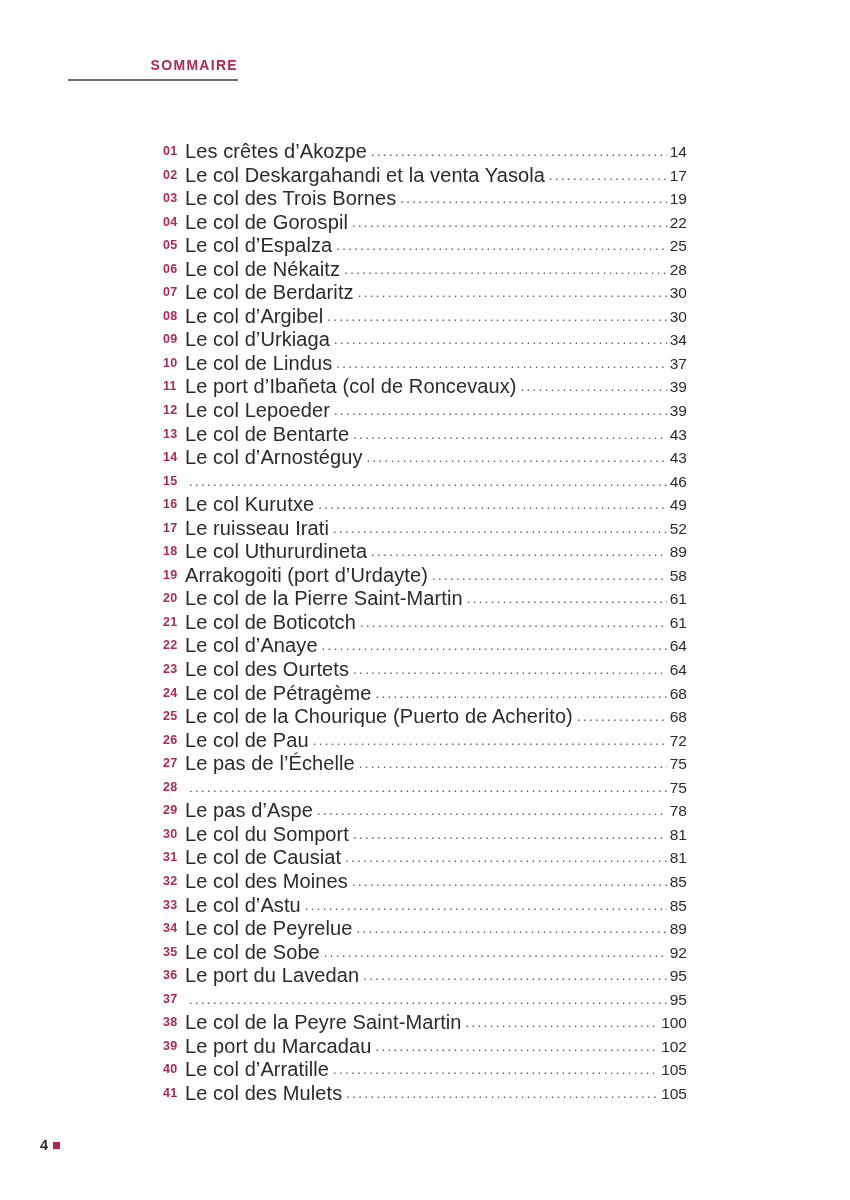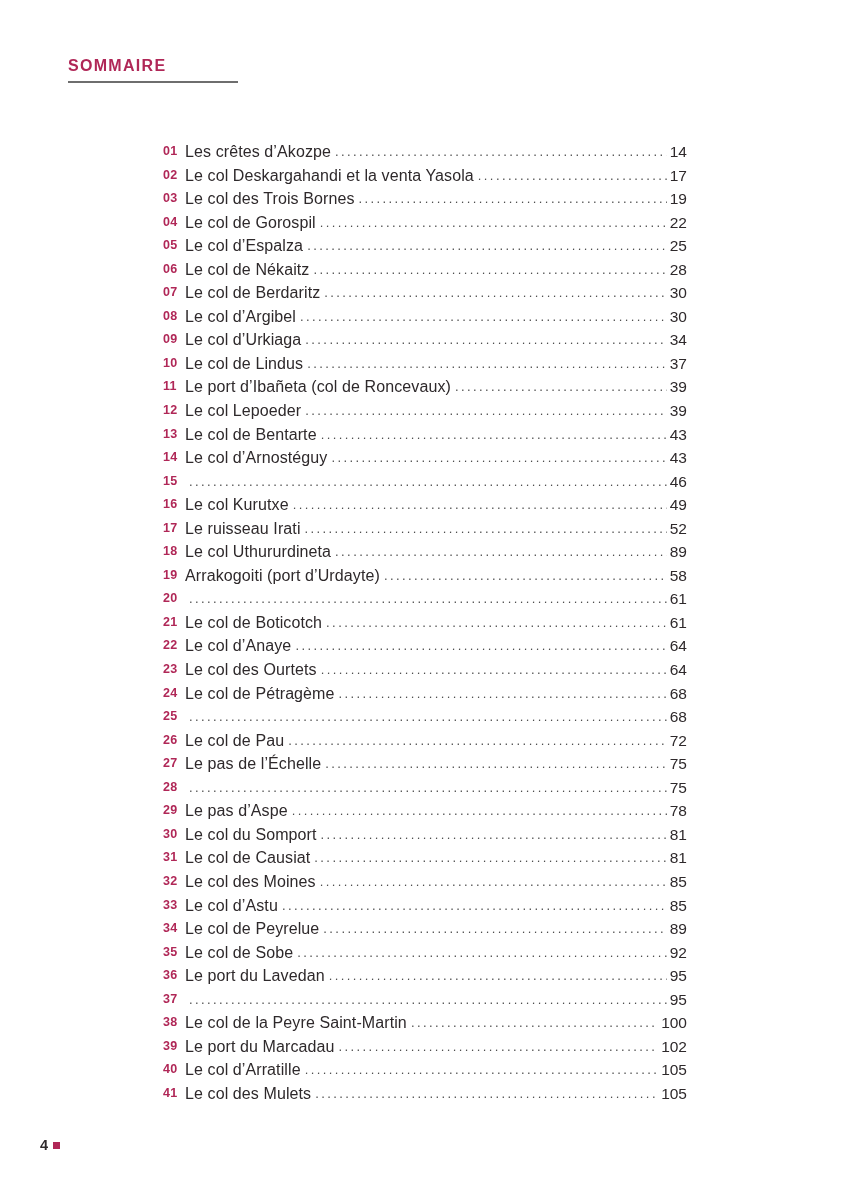--- a/index.html
+++ b/index.html
@@ -10,36 +10,37 @@
   }
   *{margin:0;padding:0;box-sizing:border-box;}
   html,body{background:#ffffff;}
   body{
     width:850px;height:1200px;position:relative;overflow:hidden;
     font-family:"Liberation Sans", sans-serif;
     color:var(--text);
   }
   header{position:absolute;left:68px;top:57px;}
   h1{
-    font-size:16px;font-weight:800;letter-spacing:1.3px;
+    font-size:14px;font-weight:800;letter-spacing:1.3px;
     color:var(--accent);
+    text-align:right;
   }
   .rule{width:170px;height:2px;background:var(--rule);margin-top:6px;}
   .toc{
     position:absolute;left:163px;top:140px;width:524px;
     line-height:23.55px;
   }
   .toc-row{display:flex;align-items:flex-end;}
   .toc-num{
     flex:none;width:22px;
     font-size:12.5px;font-weight:700;letter-spacing:.3px;
     color:var(--accent);
   }
   .toc-title{
-    font-size:16px;white-space:nowrap;color:var(--text);
+    font-size:20px;white-space:nowrap;color:var(--text);
     letter-spacing:.1px;
   }
   .toc-dots{
     flex:1;overflow:hidden;white-space:nowrap;
     margin:0 3px 0 4px;
     font-size:13px;letter-spacing:2.4px;color:var(--dots);
   }
   .toc-dots::after{
     content:"........................................................................................................................................";
   }
@@ -188,20 +189,21 @@
 
   <div class="toc-row">
     <span class="toc-num">19</span>
     <span class="toc-title">Arrakogoiti (port d’Urdayte)</span>
     <span class="toc-dots"></span>
     <span class="toc-page">58</span>
   </div>
 
   <div class="toc-row">
     <span class="toc-num">20</span>
+    <span class="toc-title">Le col de la Pierre Saint-Martin</span>
     <span class="toc-dots"></span>
     <span class="toc-page">61</span>
   </div>
 
   <div class="toc-row">
     <span class="toc-num">21</span>
     <span class="toc-title">Le col de Boticotch</span>
     <span class="toc-dots"></span>
     <span class="toc-page">61</span>
   </div>
@@ -222,20 +224,21 @@
 
   <div class="toc-row">
     <span class="toc-num">24</span>
     <span class="toc-title">Le col de Pétragème</span>
     <span class="toc-dots"></span>
     <span class="toc-page">68</span>
   </div>
 
   <div class="toc-row">
     <span class="toc-num">25</span>
+    <span class="toc-title">Le col de la Chourique (Puerto de Acherito)</span>
     <span class="toc-dots"></span>
     <span class="toc-page">68</span>
   </div>
 
   <div class="toc-row">
     <span class="toc-num">26</span>
     <span class="toc-title">Le col de Pau</span>
     <span class="toc-dots"></span>
     <span class="toc-page">72</span>
   </div>

